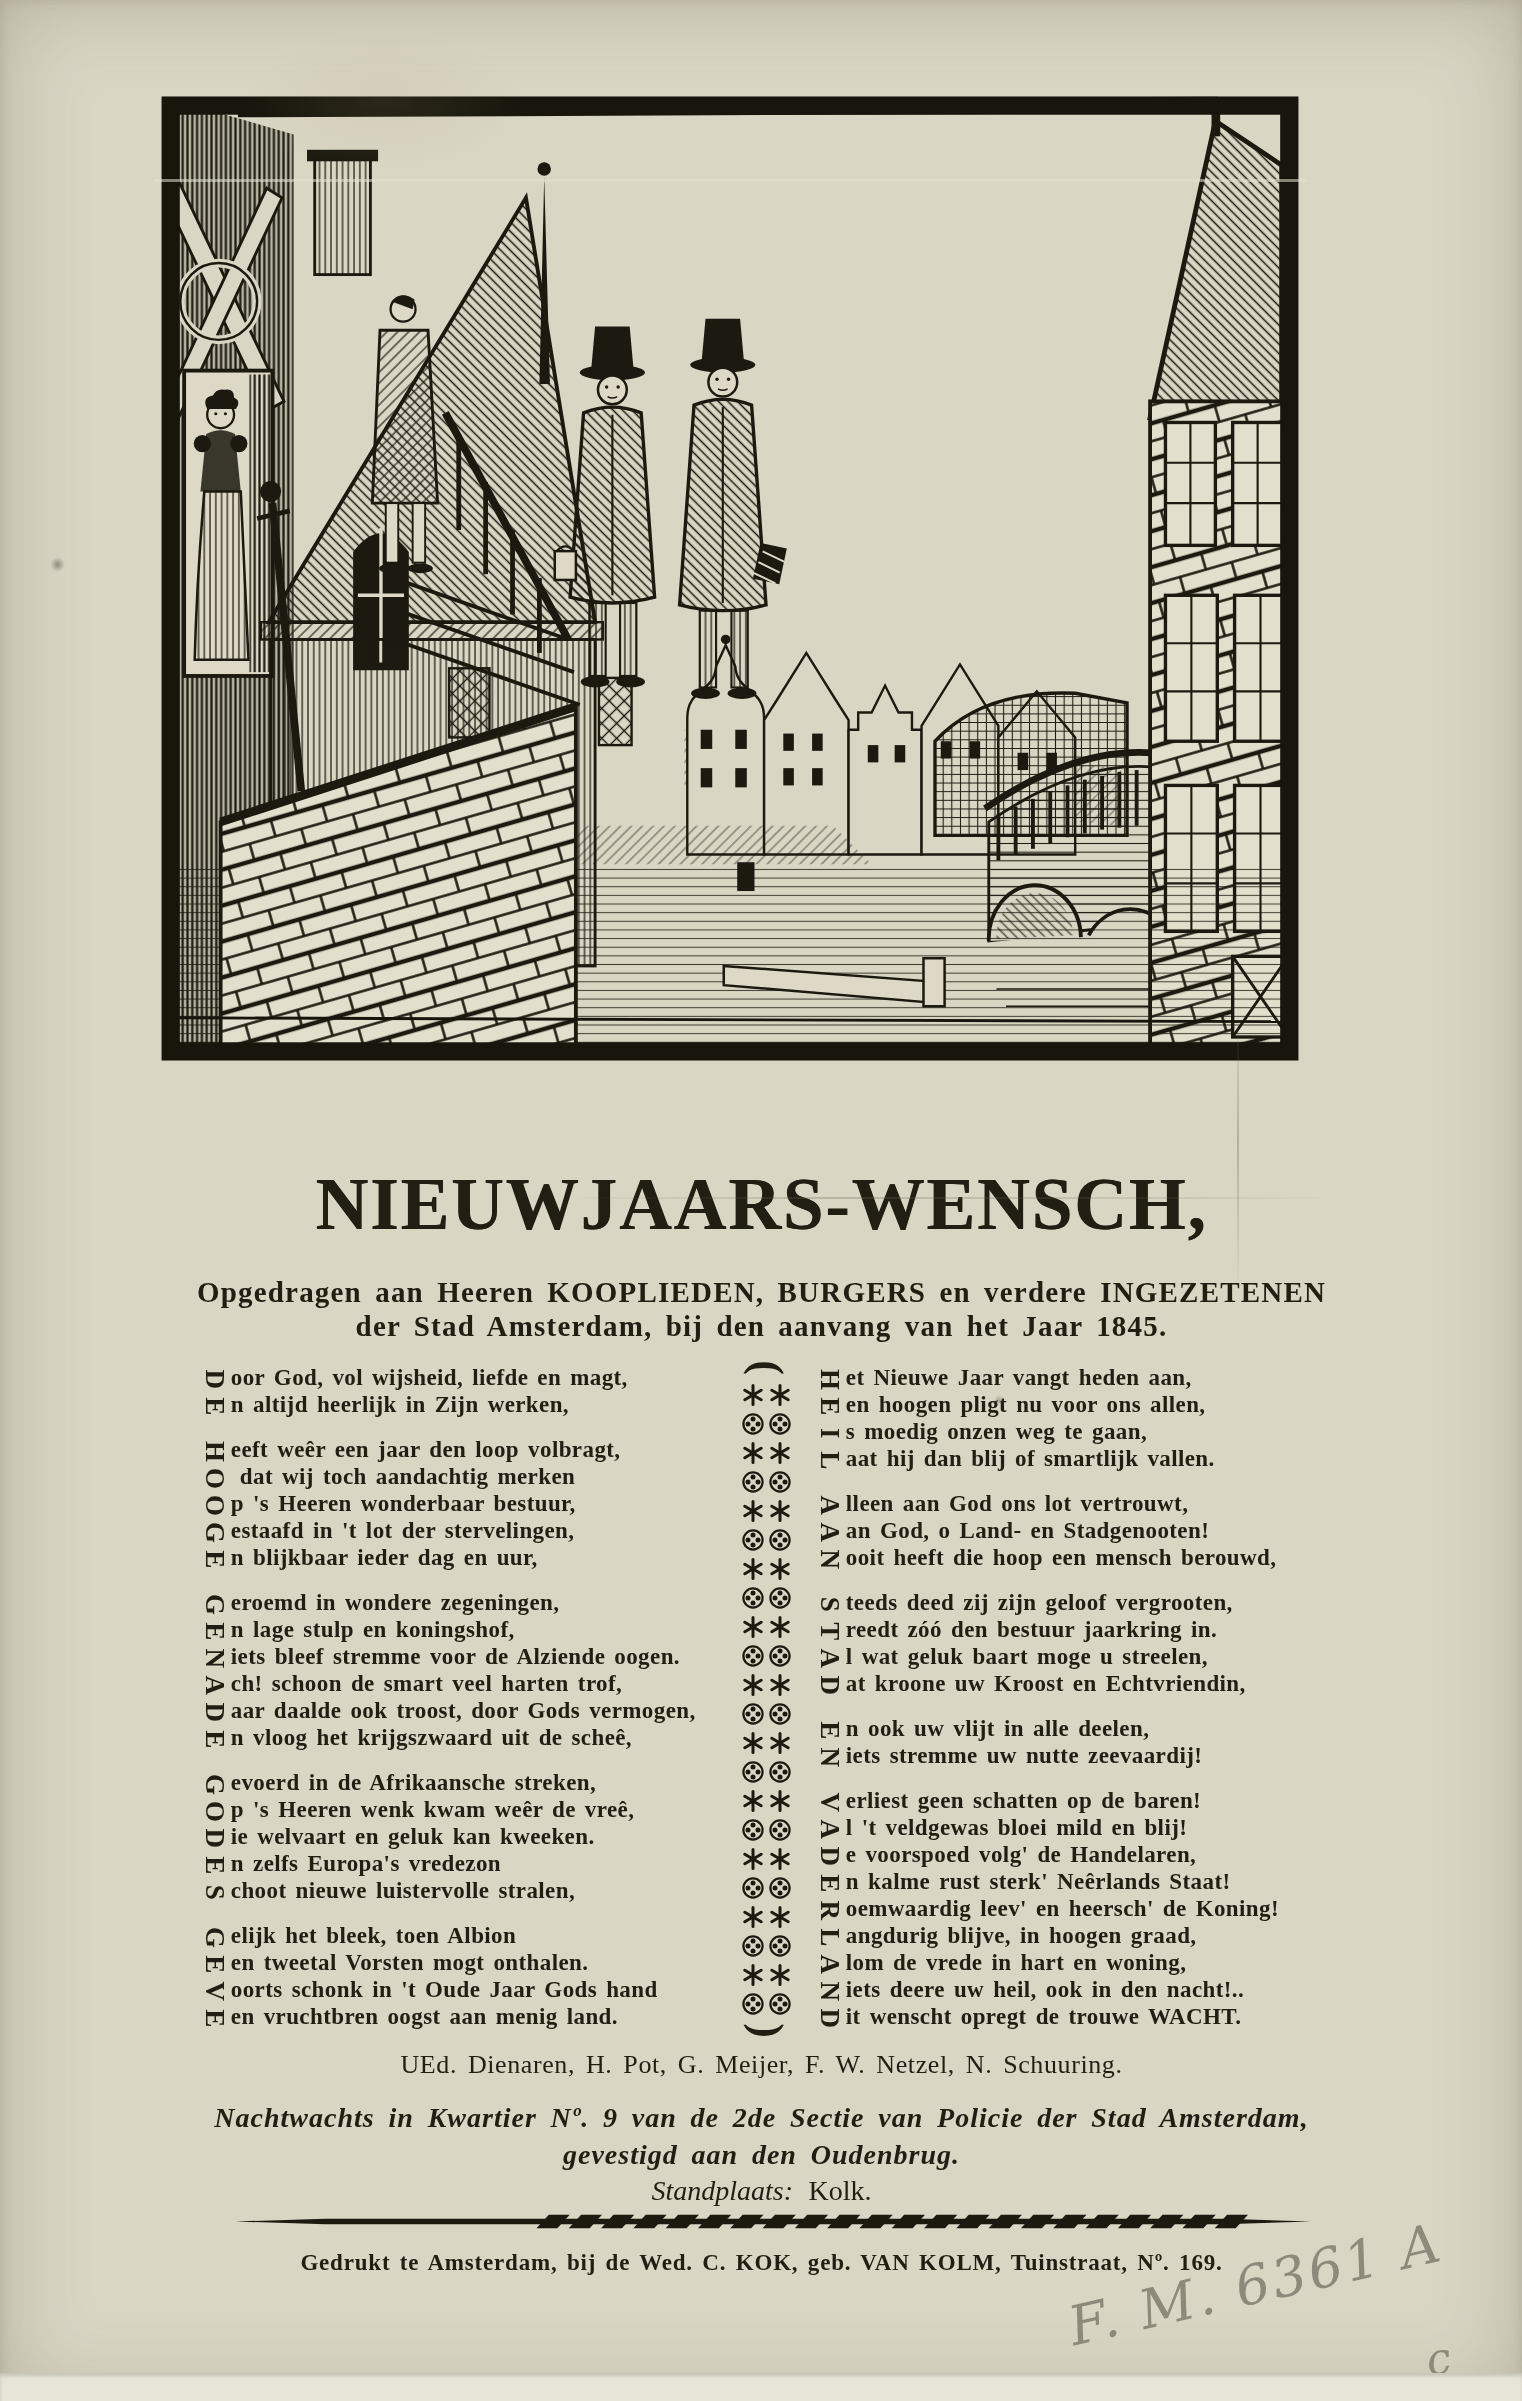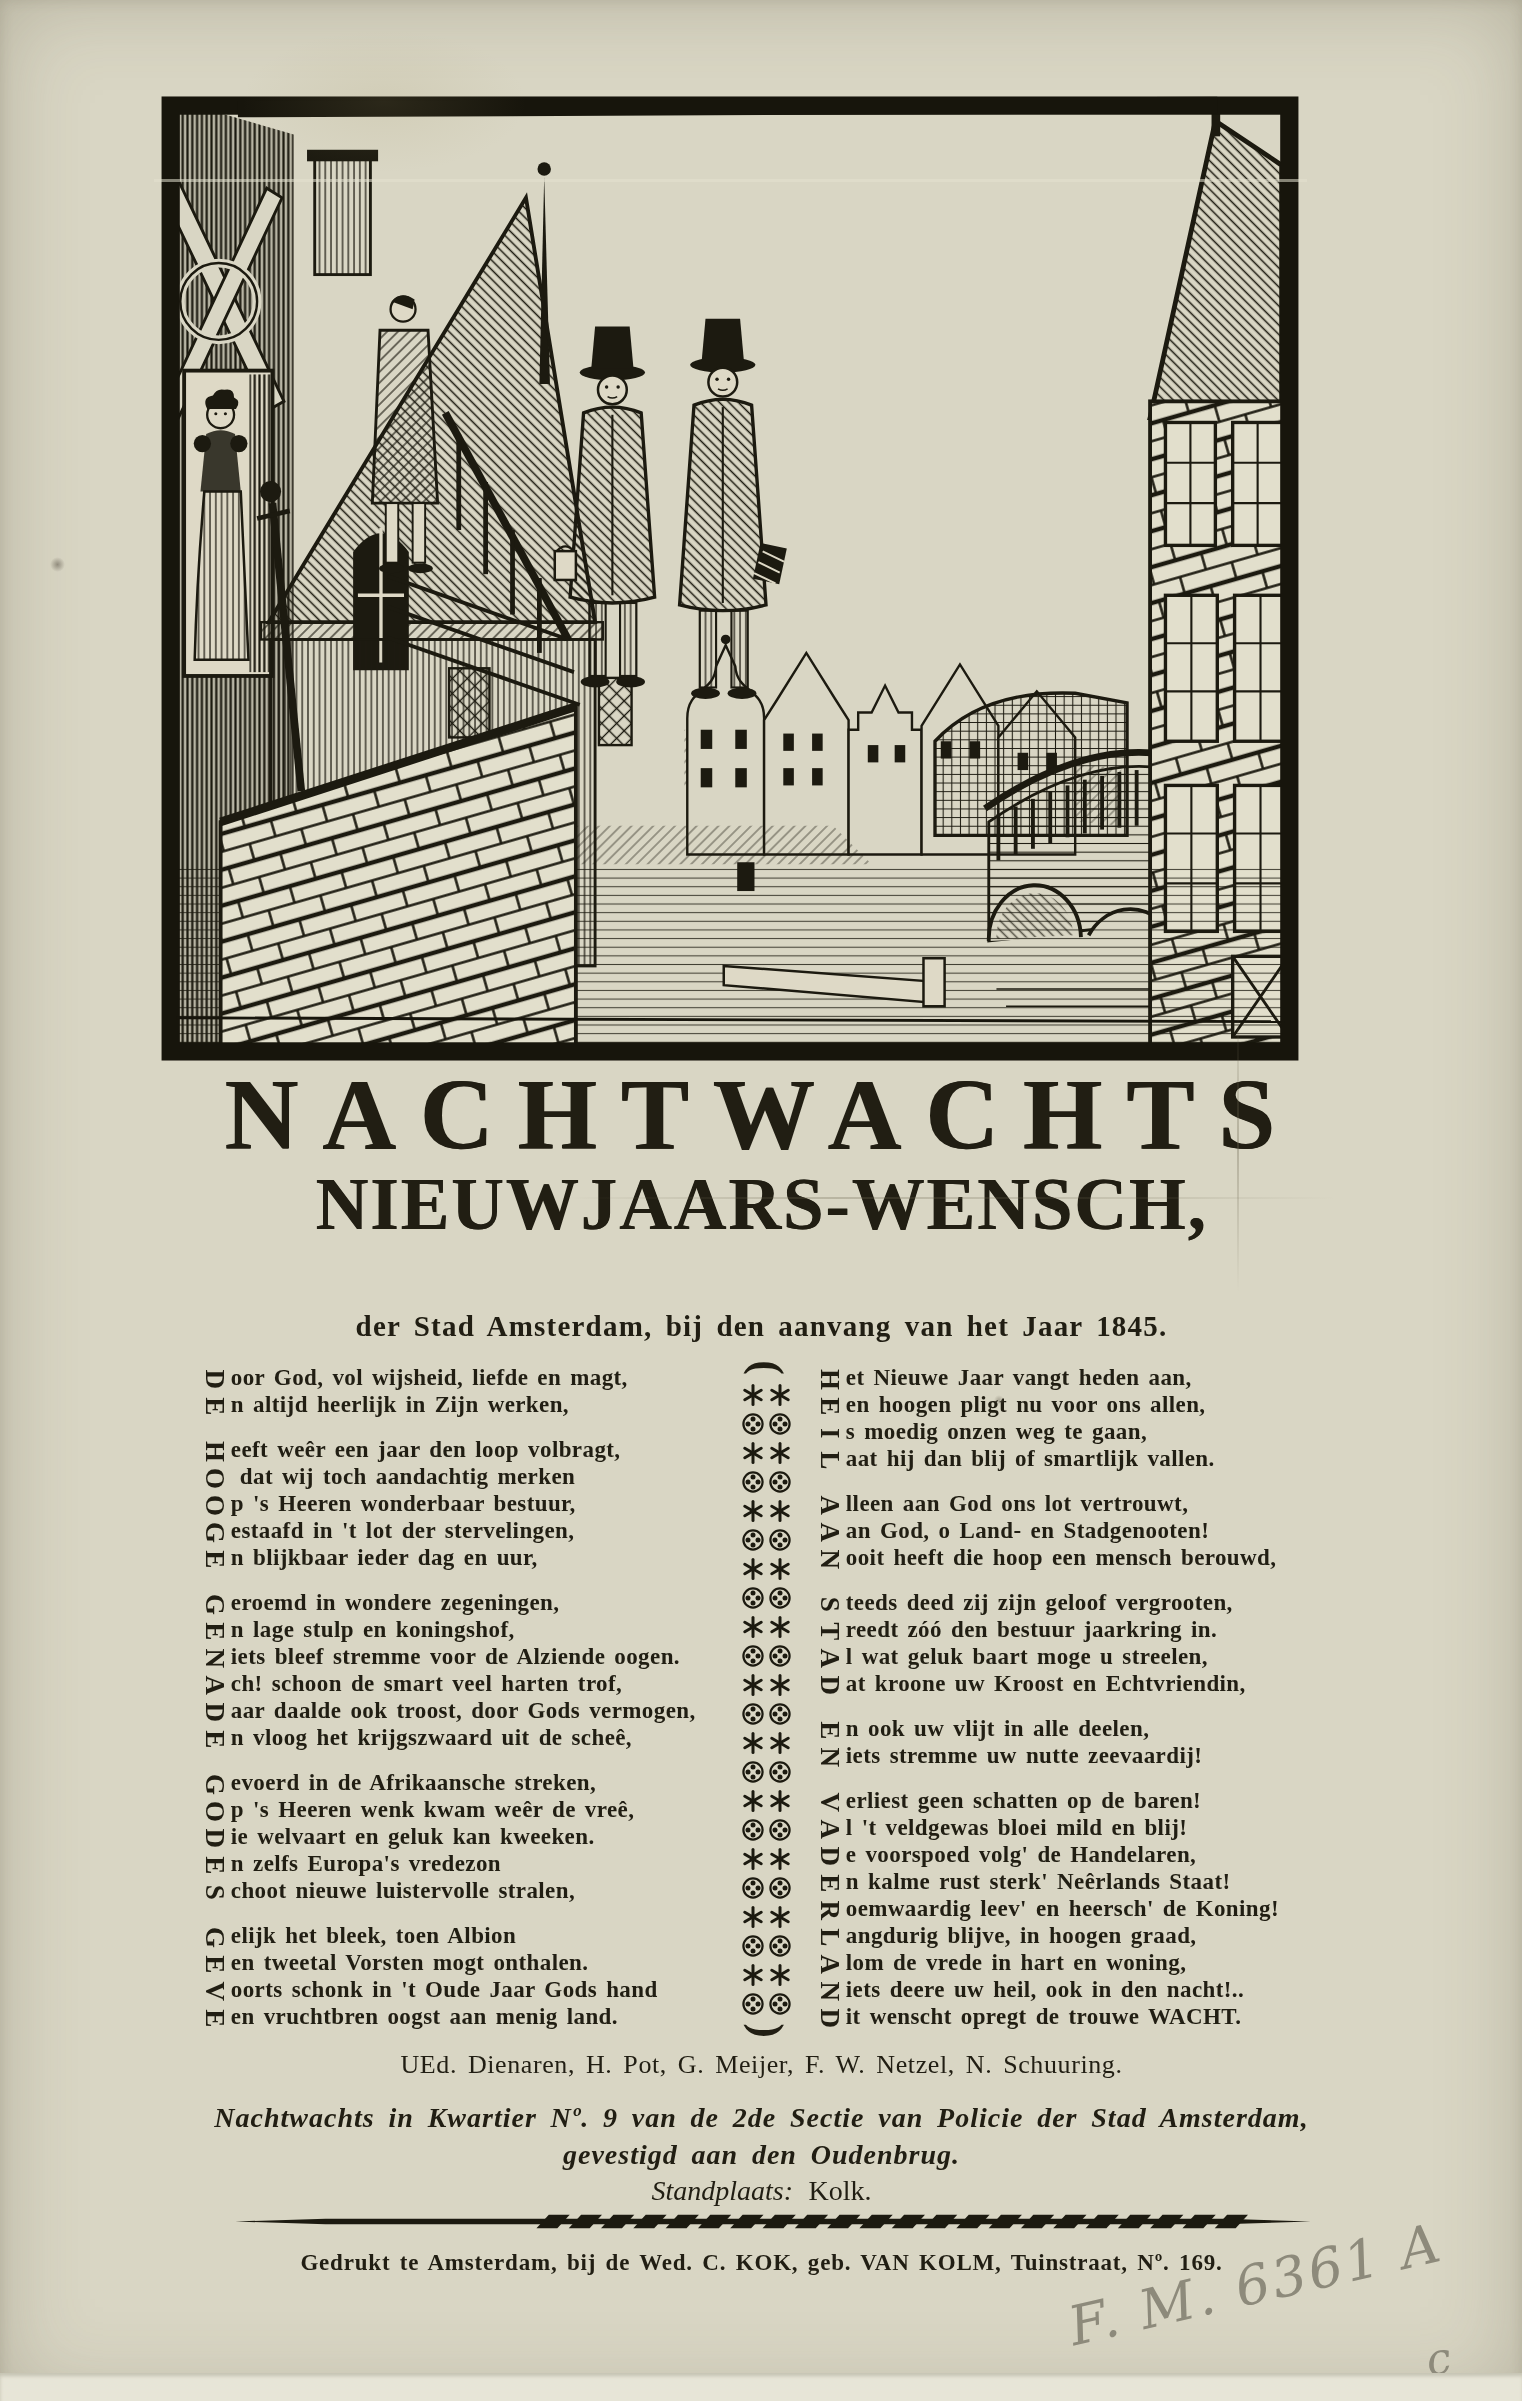--- a/index.html
+++ b/index.html
@@ -301,23 +301,23 @@
       </g>
 
       <g>
         <rect x="10" y="10" width="1165" height="985" fill="none" stroke="#17150c" stroke-width="19"></rect>
         <rect x="80" y="3" width="1020" height="17" fill="#17150c" transform="rotate(-.25 590 10)"></rect>
         <line x1="16" y1="960" x2="1170" y2="964" stroke="#17150c" stroke-width="3"></line>
       </g>
     </svg>
   </div>
 
-  <div class="abs ctr title-main">NACHTWACHTS</div>
   <div class="abs ctr title-sub">NIEUWJAARS-WENSCH,</div>
 
+  <div class="abs ctr ded ded1">Opgedragen aan Heeren KOOPLIEDEN, BURGERS en verdere INGEZETENEN</div>
   <div class="abs ctr ded ded2">der Stad Amsterdam, bij den aanvang van het Jaar 1845.</div>
 
   <div class="abs pcol pcol-left" id="col-left">
       <div class="stanza">
         <div class="pline"><span class="ini">D</span><span>oor God, vol wijsheid, liefde en magt,</span></div>
         <div class="pline"><span class="ini">E</span><span>n altijd heerlijk in Zijn werken,</span></div>
       </div>
       <div class="stanza">
         <div class="pline"><span class="ini">H</span><span>eeft weêr een jaar den loop volbragt,</span></div>
         <div class="pline"><span class="ini">O</span><span> dat wij toch aandachtig merken</span></div>

